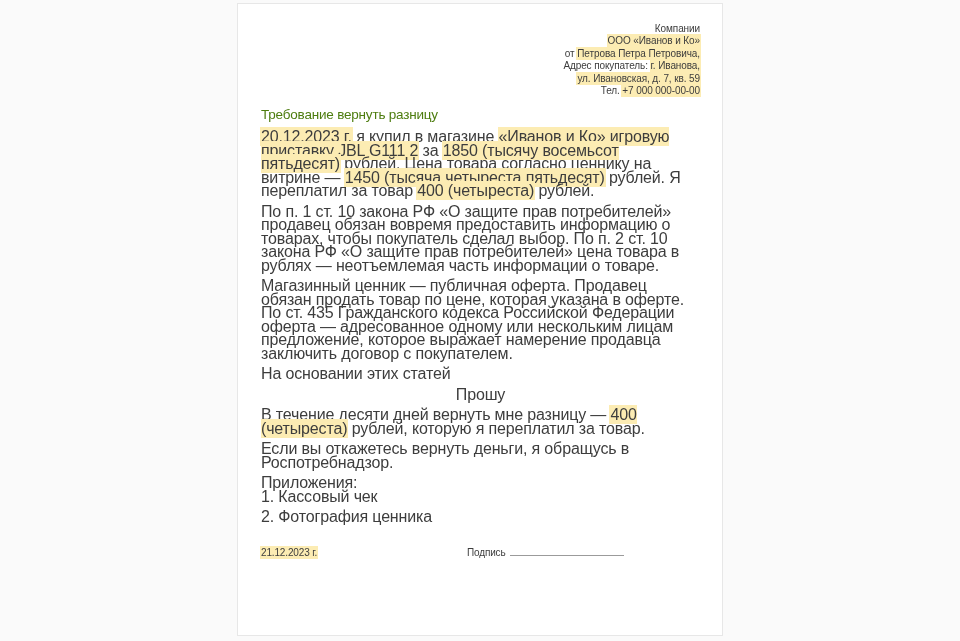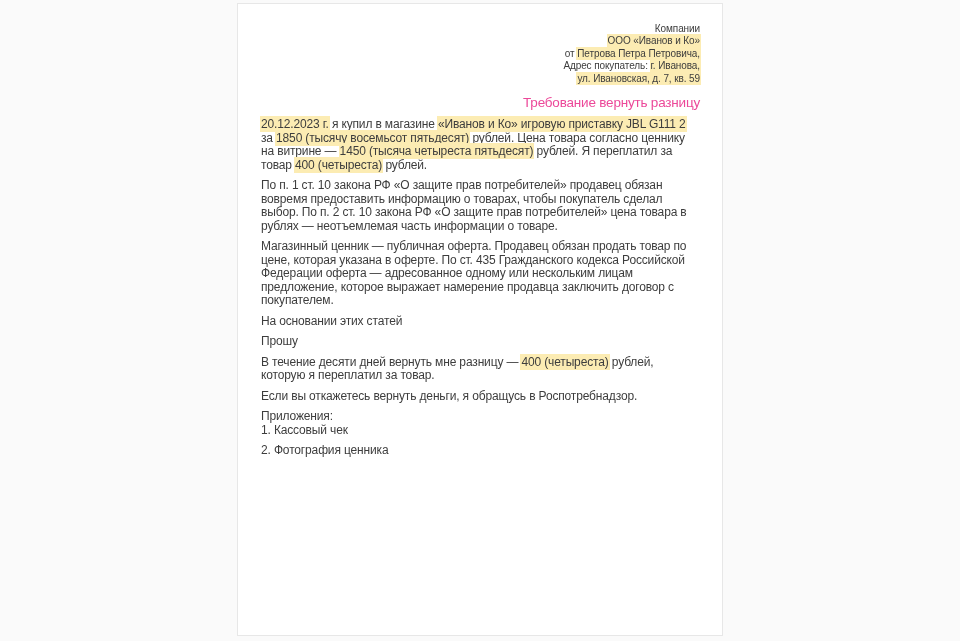--- a/index.html
+++ b/index.html
@@ -19,30 +19,30 @@
   }
   .hdr{
     text-align:right;
     font-size:10px;line-height:12.4px;letter-spacing:-0.1px;
   }
   .hl{
     background:var(--hl,#fcecb3);
     padding:1px 1px;margin:8px -1px;
   }
   .doc-title{
-    text-align:right;
+    text-align:left;
     font-size:13.5px;line-height:16px;font-weight:400;
-    letter-spacing:-0.2px;color:#ec4899;
+    letter-spacing:-0.2px;color:#4d7c0f;
     margin:10px 0 7px 0;
   }
   .blk{
-    font-size:12px;line-height:13.5px;letter-spacing:-0.15px;
+    font-size:16px;line-height:13.5px;letter-spacing:-0.15px;
     margin:0 0 7px 0;
   }
-  .blk.center{}
+  .blk.center{text-align:center;}
   .blk.tight{margin-bottom:0;}
   .sig-row{
     position:relative;margin-top:22px;height:16px;
     font-size:10px;line-height:13.5px;letter-spacing:-0.15px;
   }
   .signature{position:absolute;left:206px;top:0;white-space:nowrap;}
   .sig-line{
     display:inline-block;width:114px;height:9px;
     border-bottom:1px solid #9b9b9b;margin-left:4px;
   }
@@ -52,32 +52,39 @@
 
 <div class="canvas">
   <div class="page">
 
     <div class="hdr" id="header-block">
         <div><span>Компании</span></div>
         <div><span class="hl">ООО «Иванов и Ко»</span></div>
         <div><span>от </span><span class="hl">Петрова Петра Петровича,</span></div>
         <div><span>Адрес покупатель: </span><span class="hl">г. Иванова,</span></div>
         <div><span class="hl">ул. Ивановская, д. 7, кв. 59</span></div>
+        <div><span>Тел. </span><span class="hl">+7 000 000-00-00</span></div>
       </div>
 
     <div class="doc-title">Требование вернуть разницу</div>
 
     <div id="body-blocks">
         <div class="blk"><span class="hl">20.12.2023 г.</span><span> я купил в магазине </span><span class="hl">«Иванов и Ко» игровую приставку JBL G111 2</span><span> за </span><span class="hl">1850 (тысячу восемьсот пятьдесят)</span><span> рублей. Цена товара согласно ценнику на витрине — </span><span class="hl">1450 (тысяча четыреста пятьдесят)</span><span> рублей. Я переплатил за товар </span><span class="hl">400 (четыреста)</span><span> рублей.</span></div>
         <div class="blk"><span>По п. 1 ст. 10 закона РФ «О защите прав потребителей» продавец обязан вовремя предоставить информацию о товарах, чтобы покупатель сделал выбор. По п. 2 ст. 10 закона РФ «О защите прав потребителей» цена товара в рублях — неотъемлемая часть информации о товаре.</span></div>
         <div class="blk"><span>Магазинный ценник — публичная оферта. Продавец обязан продать товар по цене, которая указана в оферте. По ст. 435 Гражданского кодекса Российской Федерации оферта — адресованное одному или нескольким лицам предложение, которое выражает намерение продавца заключить договор с покупателем.</span></div>
         <div class="blk"><span>На основании этих статей</span></div>
         <div class="blk center"><span>Прошу</span></div>
         <div class="blk"><span>В течение десяти дней вернуть мне разницу — </span><span class="hl">400 (четыреста)</span><span> рублей, которую я переплатил за товар.</span></div>
         <div class="blk"><span>Если вы откажетесь вернуть деньги, я обращусь в Роспотребнадзор.</span></div>
         <div class="blk tight"><span>Приложения:</span></div>
         <div class="blk"><span>1. Кассовый чек</span></div>
         <div class="blk"><span>2. Фотография ценника</span></div>
       </div>
 
+    <div class="sig-row">
+      <span class="hl">21.12.2023 г.</span>
+      <span class="signature">
+        <span>Подпись</span><span class="sig-line"></span>
+      </span>
+    </div>
 
   </div>
 </div>
 
 </body></html>

